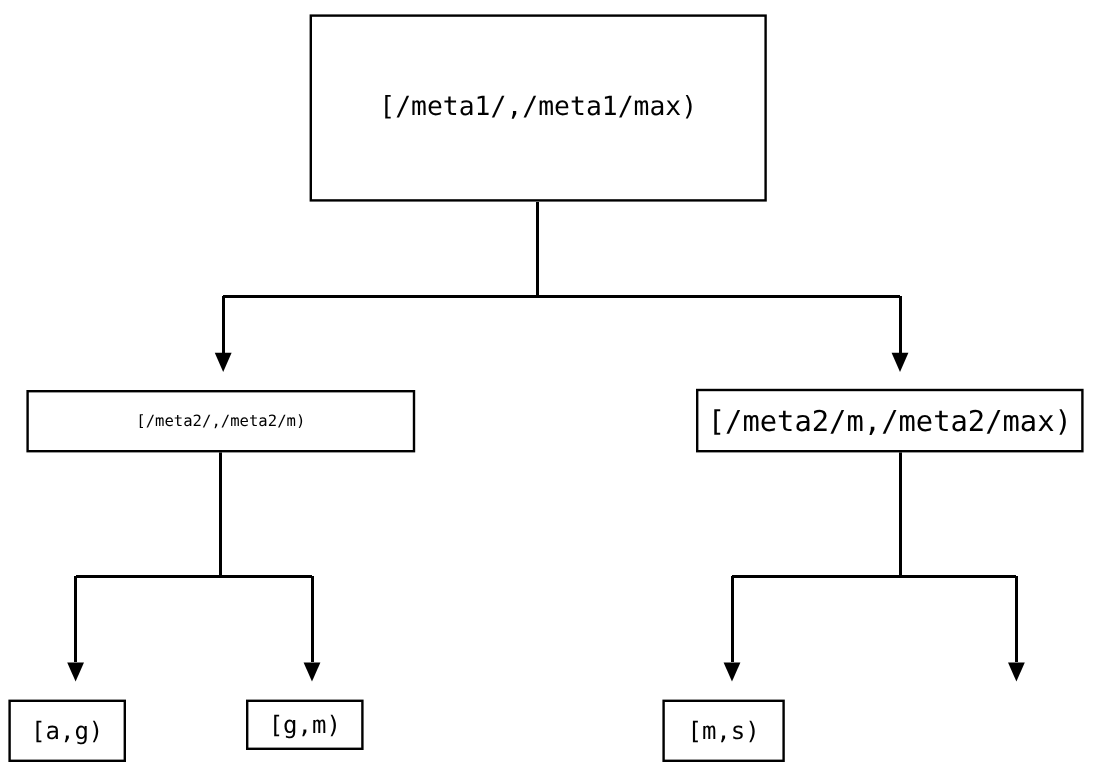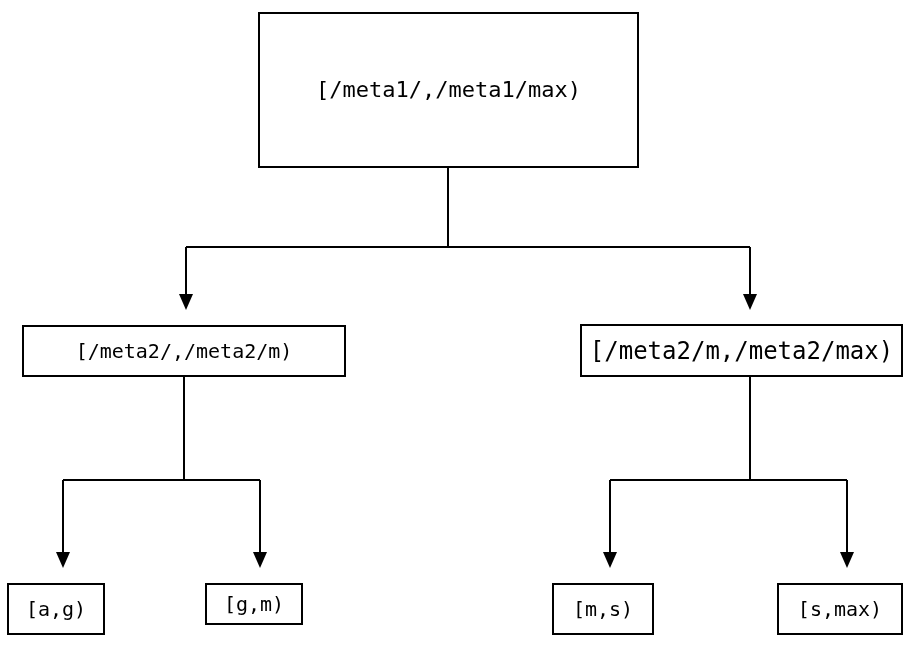--- a/index.html
+++ b/index.html
@@ -48,21 +48,21 @@
     top: 12px;
     width: 381px;
     height: 156px;
     font-size: 22px;
   }
   #node-meta2-low {
     left: 22px;
     top: 325px;
     width: 324px;
     height: 52px;
-    font-size: 20px;
+    font-size: 13px;
   }
   #node-meta2-high {
     left: 580px;
     top: 324px;
     width: 323px;
     height: 53px;
     font-size: 24px;
   }
   #node-leaf-ag {
     left: 7px;
@@ -144,17 +144,14 @@
   </div>
 
   <div class="tree-node" id="node-leaf-gm">
     <span class="node-label">[g,m)</span>
   </div>
 
   <div class="tree-node" id="node-leaf-ms">
     <span class="node-label">[m,s)</span>
   </div>
 
-  <div class="tree-node" id="node-leaf-smax">
-    <span class="node-label">[s,max)</span>
-  </div>
 
 </div>
 
 </body></html>

